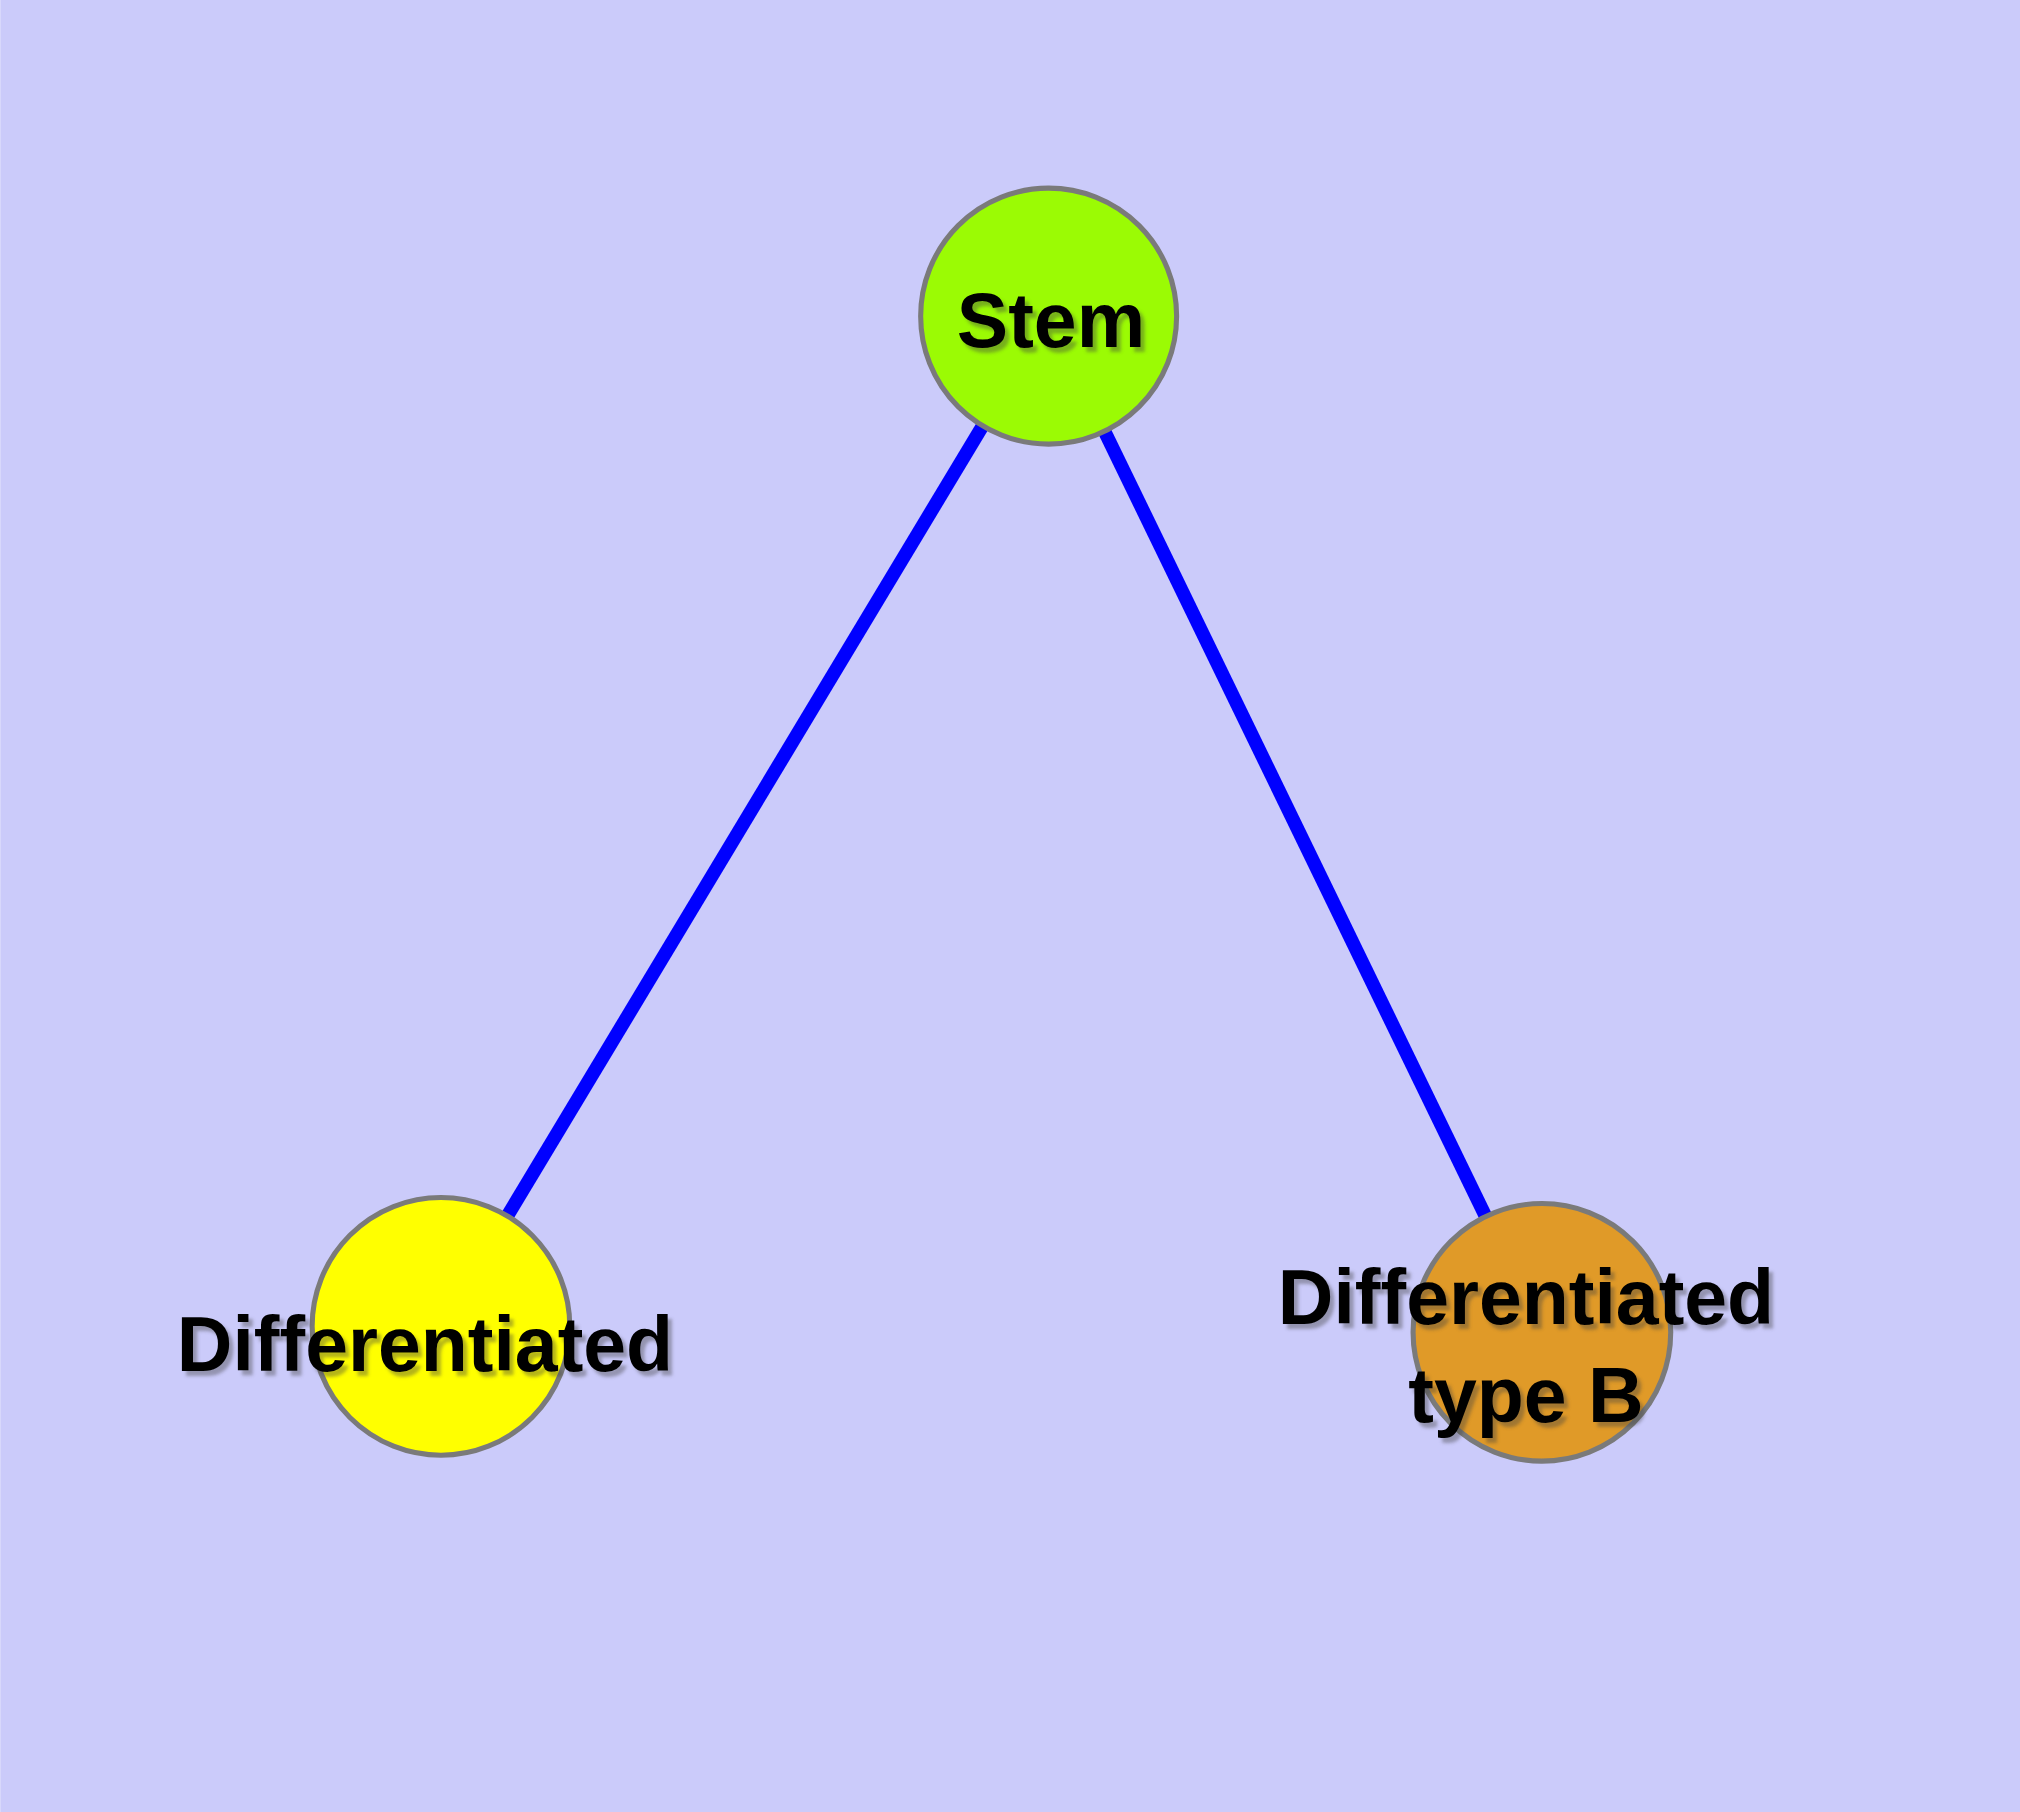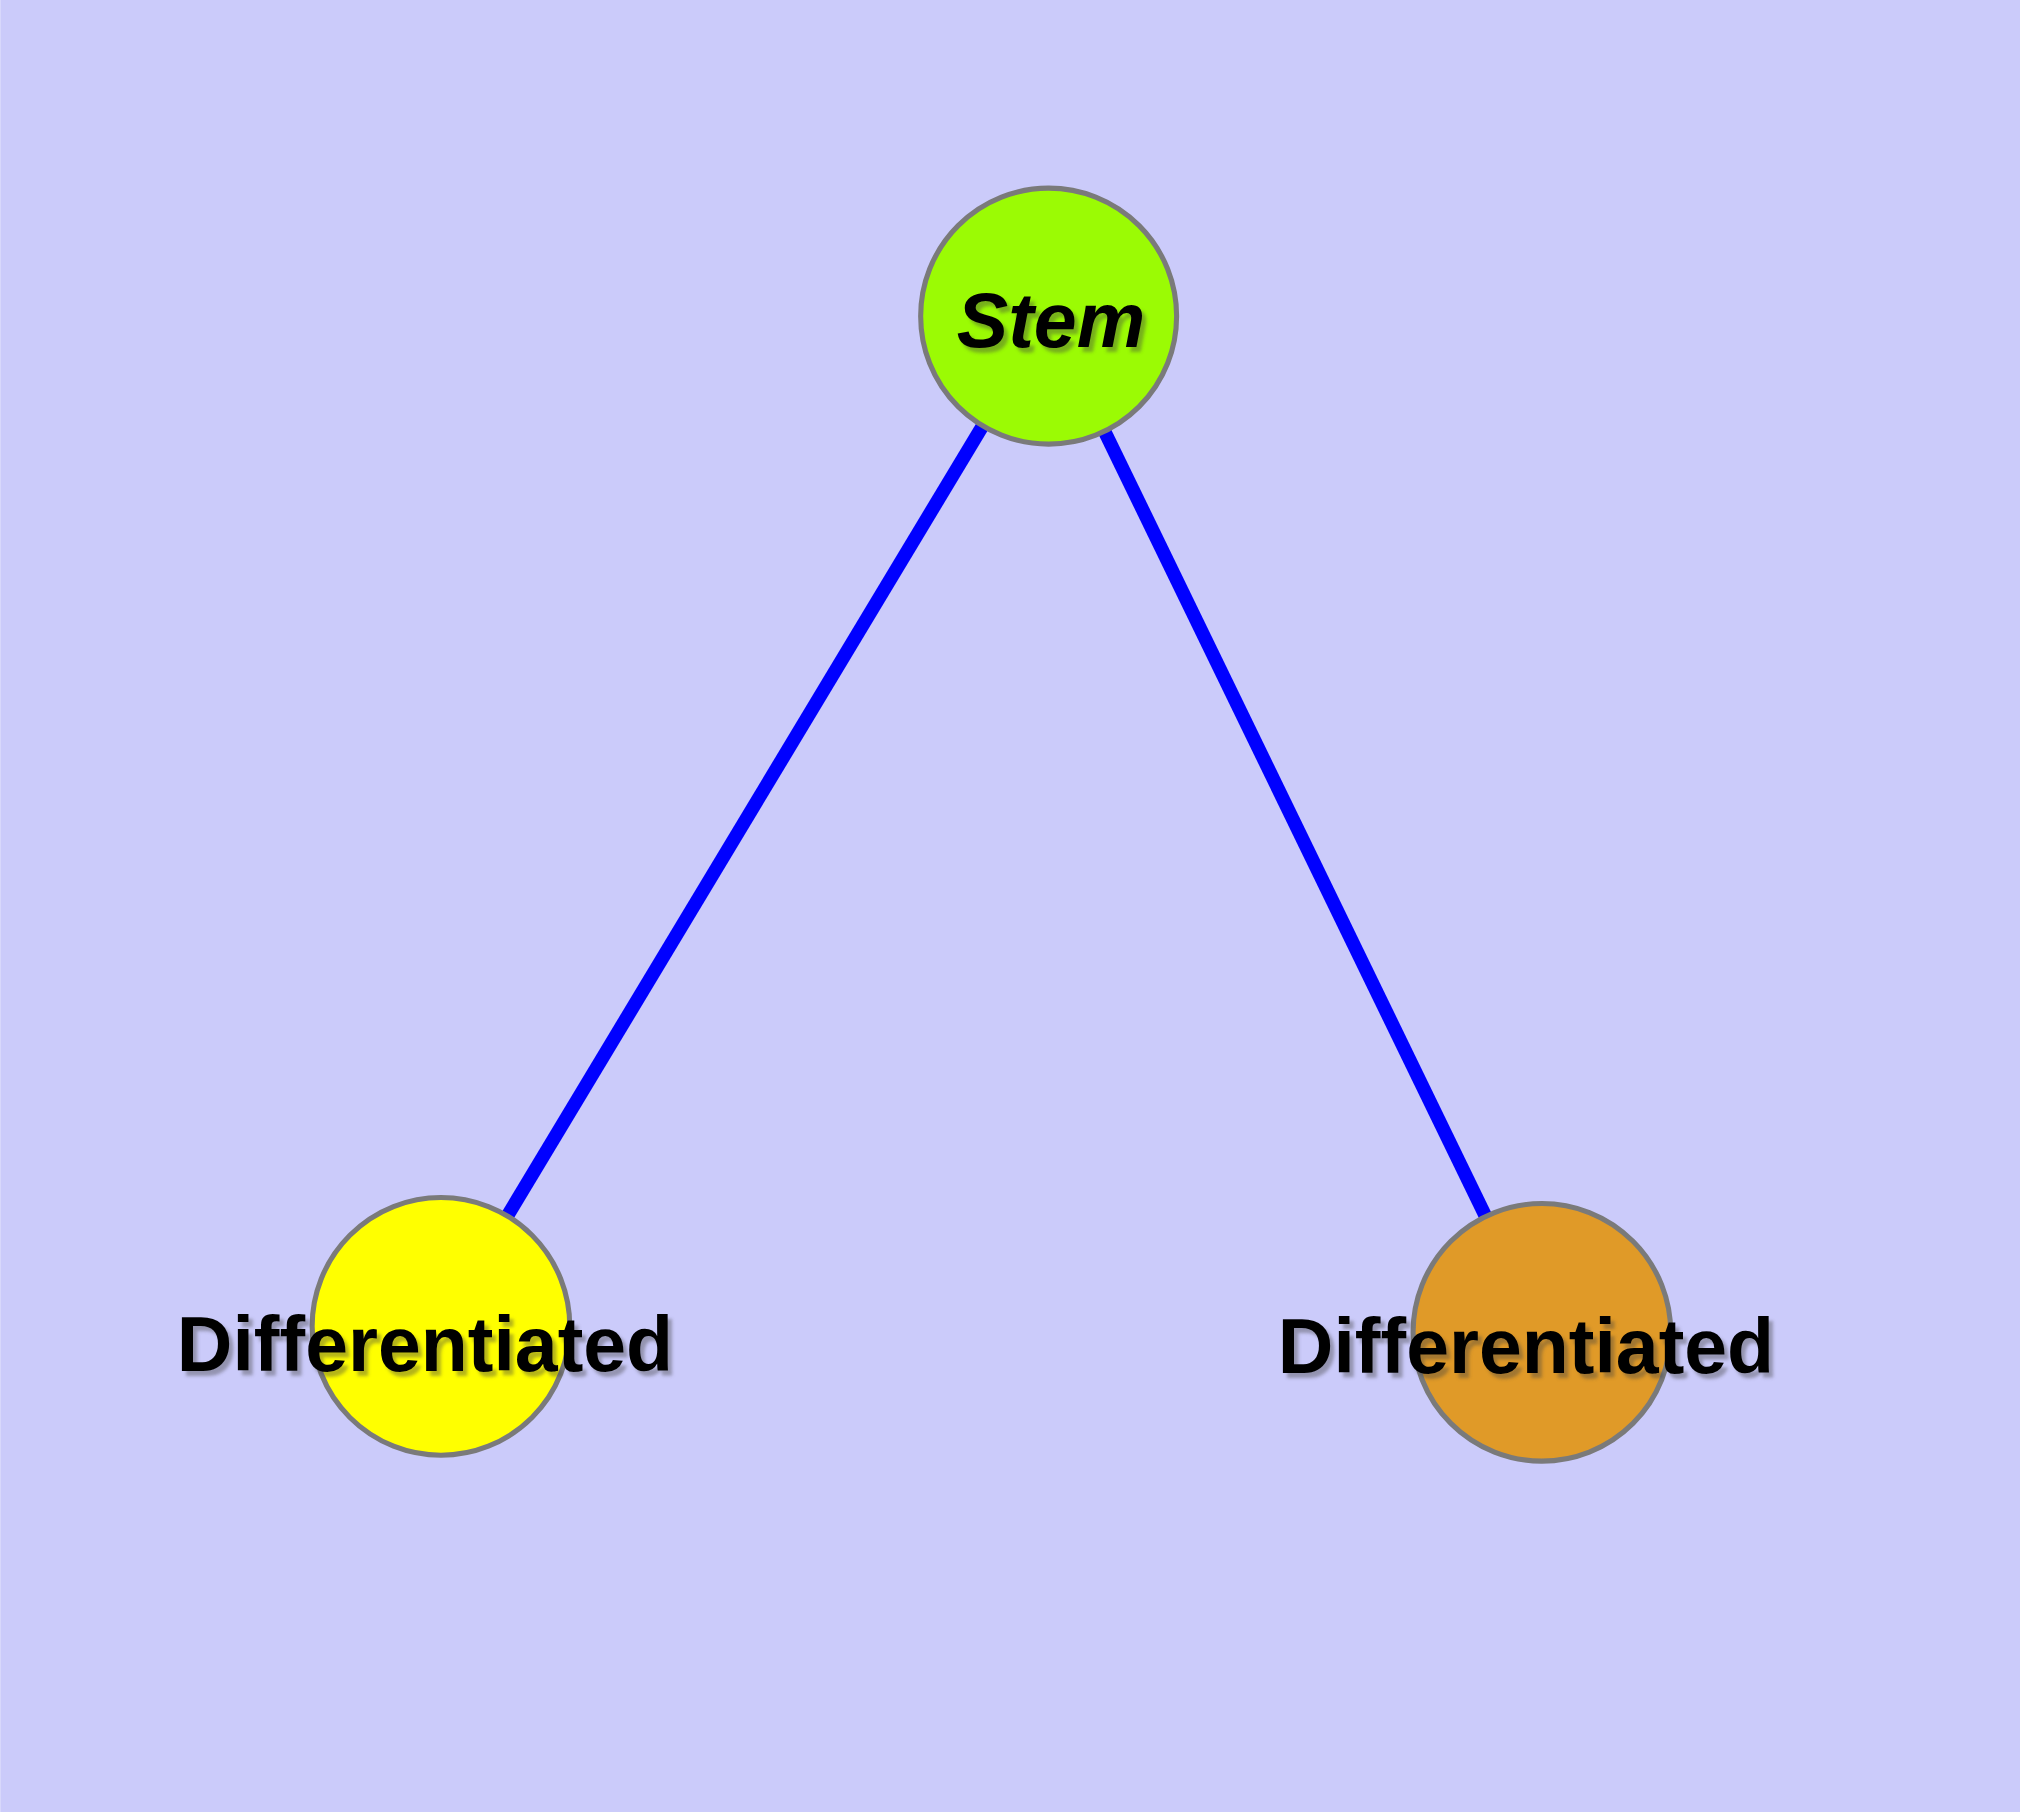--- a/index.html
+++ b/index.html
@@ -26,21 +26,21 @@
     transform: translate(-50%, -50%);
     text-align: center;
     color: #000000;
     font-weight: bold;
     font-size: 77px;
     line-height: 98px;
     white-space: nowrap;
     text-shadow: 4.2px 5.1px 3.4px rgba(64, 64, 64, 0.40);
     pointer-events: none;
   }
-  #label-stem   { left: 1051px; top: 320px; font-style: italic;  }
+  #label-stem   { left: 1051px; top: 320px;  }
   #label-type-a { left: 425px;  top: 1344px; }
   #label-type-b { left: 1526px; top: 1346px; }
 </style>
 </head>
 <body>
 
 <div id="stage">
 
   <svg id="graph-svg" width="2021" height="1812" viewBox="0 0 2384 2138">
 
@@ -60,16 +60,17 @@
   <div class="node-label" id="label-stem">
     <div>Stem</div>
   </div>
 
   <div class="node-label" id="label-type-a">
     <div>Differentiated</div>
   </div>
 
   <div class="node-label" id="label-type-b">
     <div>Differentiated</div>
+    <div>type B</div>
   </div>
 
 </div>
 
 
 </body></html>

